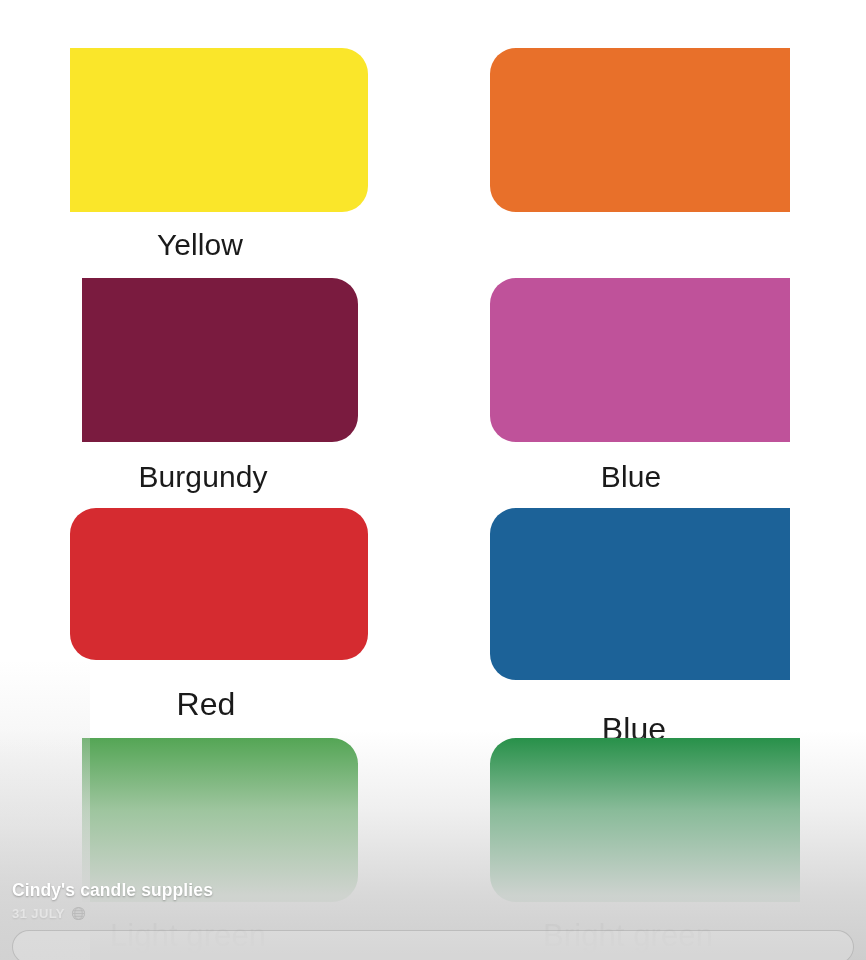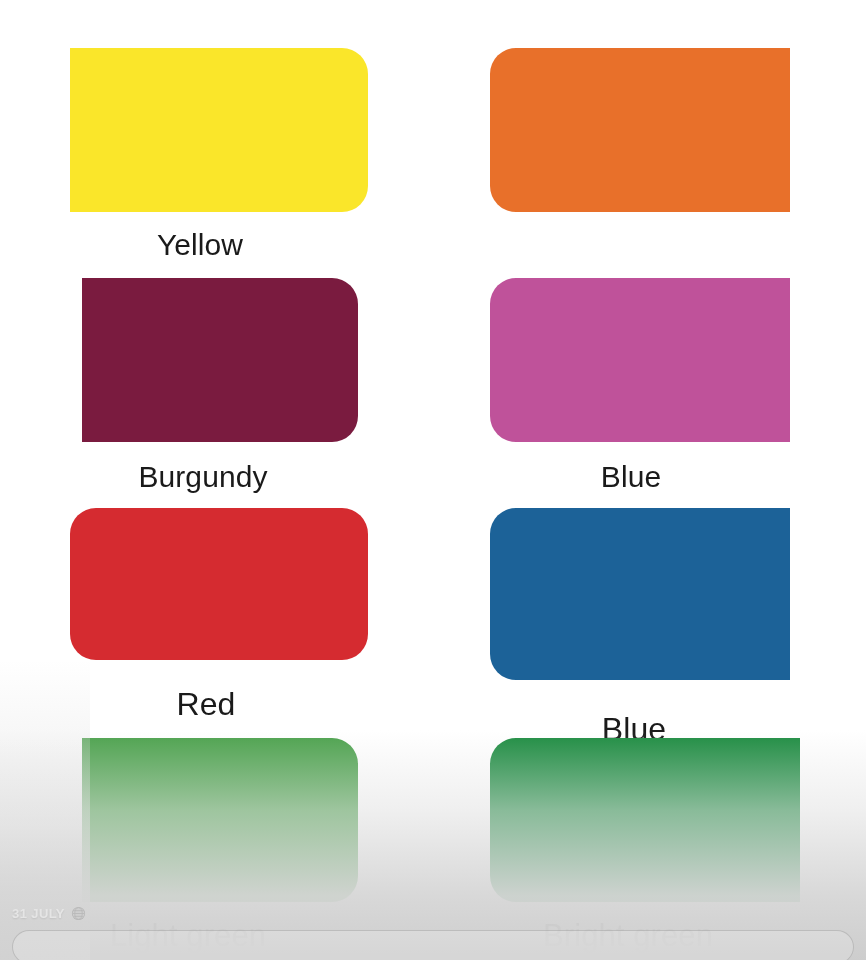--- a/index.html
+++ b/index.html
@@ -172,20 +172,21 @@
 
   <div class="swatch col-right row4" style="left:490px;width:310px;">
     <div class="swatch-fill r-left soft" style="background: rgb(29, 140, 65);"></div>
   </div>
   <div class="swatch-label lbl-row4" style="left:628px;">Bright green</div>
 
   <div id="bottom-fade"></div>
   <div id="left-haze"></div>
 
   <div id="post-meta">
+    <div id="page-name">Cindy's candle supplies</div>
     <div id="post-sub">
       <span id="post-date">31 JULY</span>
       <span>
         <svg class="globe-icon" viewBox="0 0 16 16" aria-hidden="true">
           <circle cx="8" cy="8" r="7" fill="#9a9a9a"></circle>
           <circle cx="8" cy="8" r="6.2" fill="#c9c9c9"></circle>
           <path d="M8 1.8 A4 6.2 0 0 0 8 14.2 A4 6.2 0 0 0 8 1.8 Z" fill="none" stroke="#9a9a9a" stroke-width="0.9"></path>
           <path d="M1.9 8 H14.1 M2.8 5 H13.2 M2.8 11 H13.2" stroke="#9a9a9a" stroke-width="0.9" fill="none"></path>
         </svg>
       </span>

